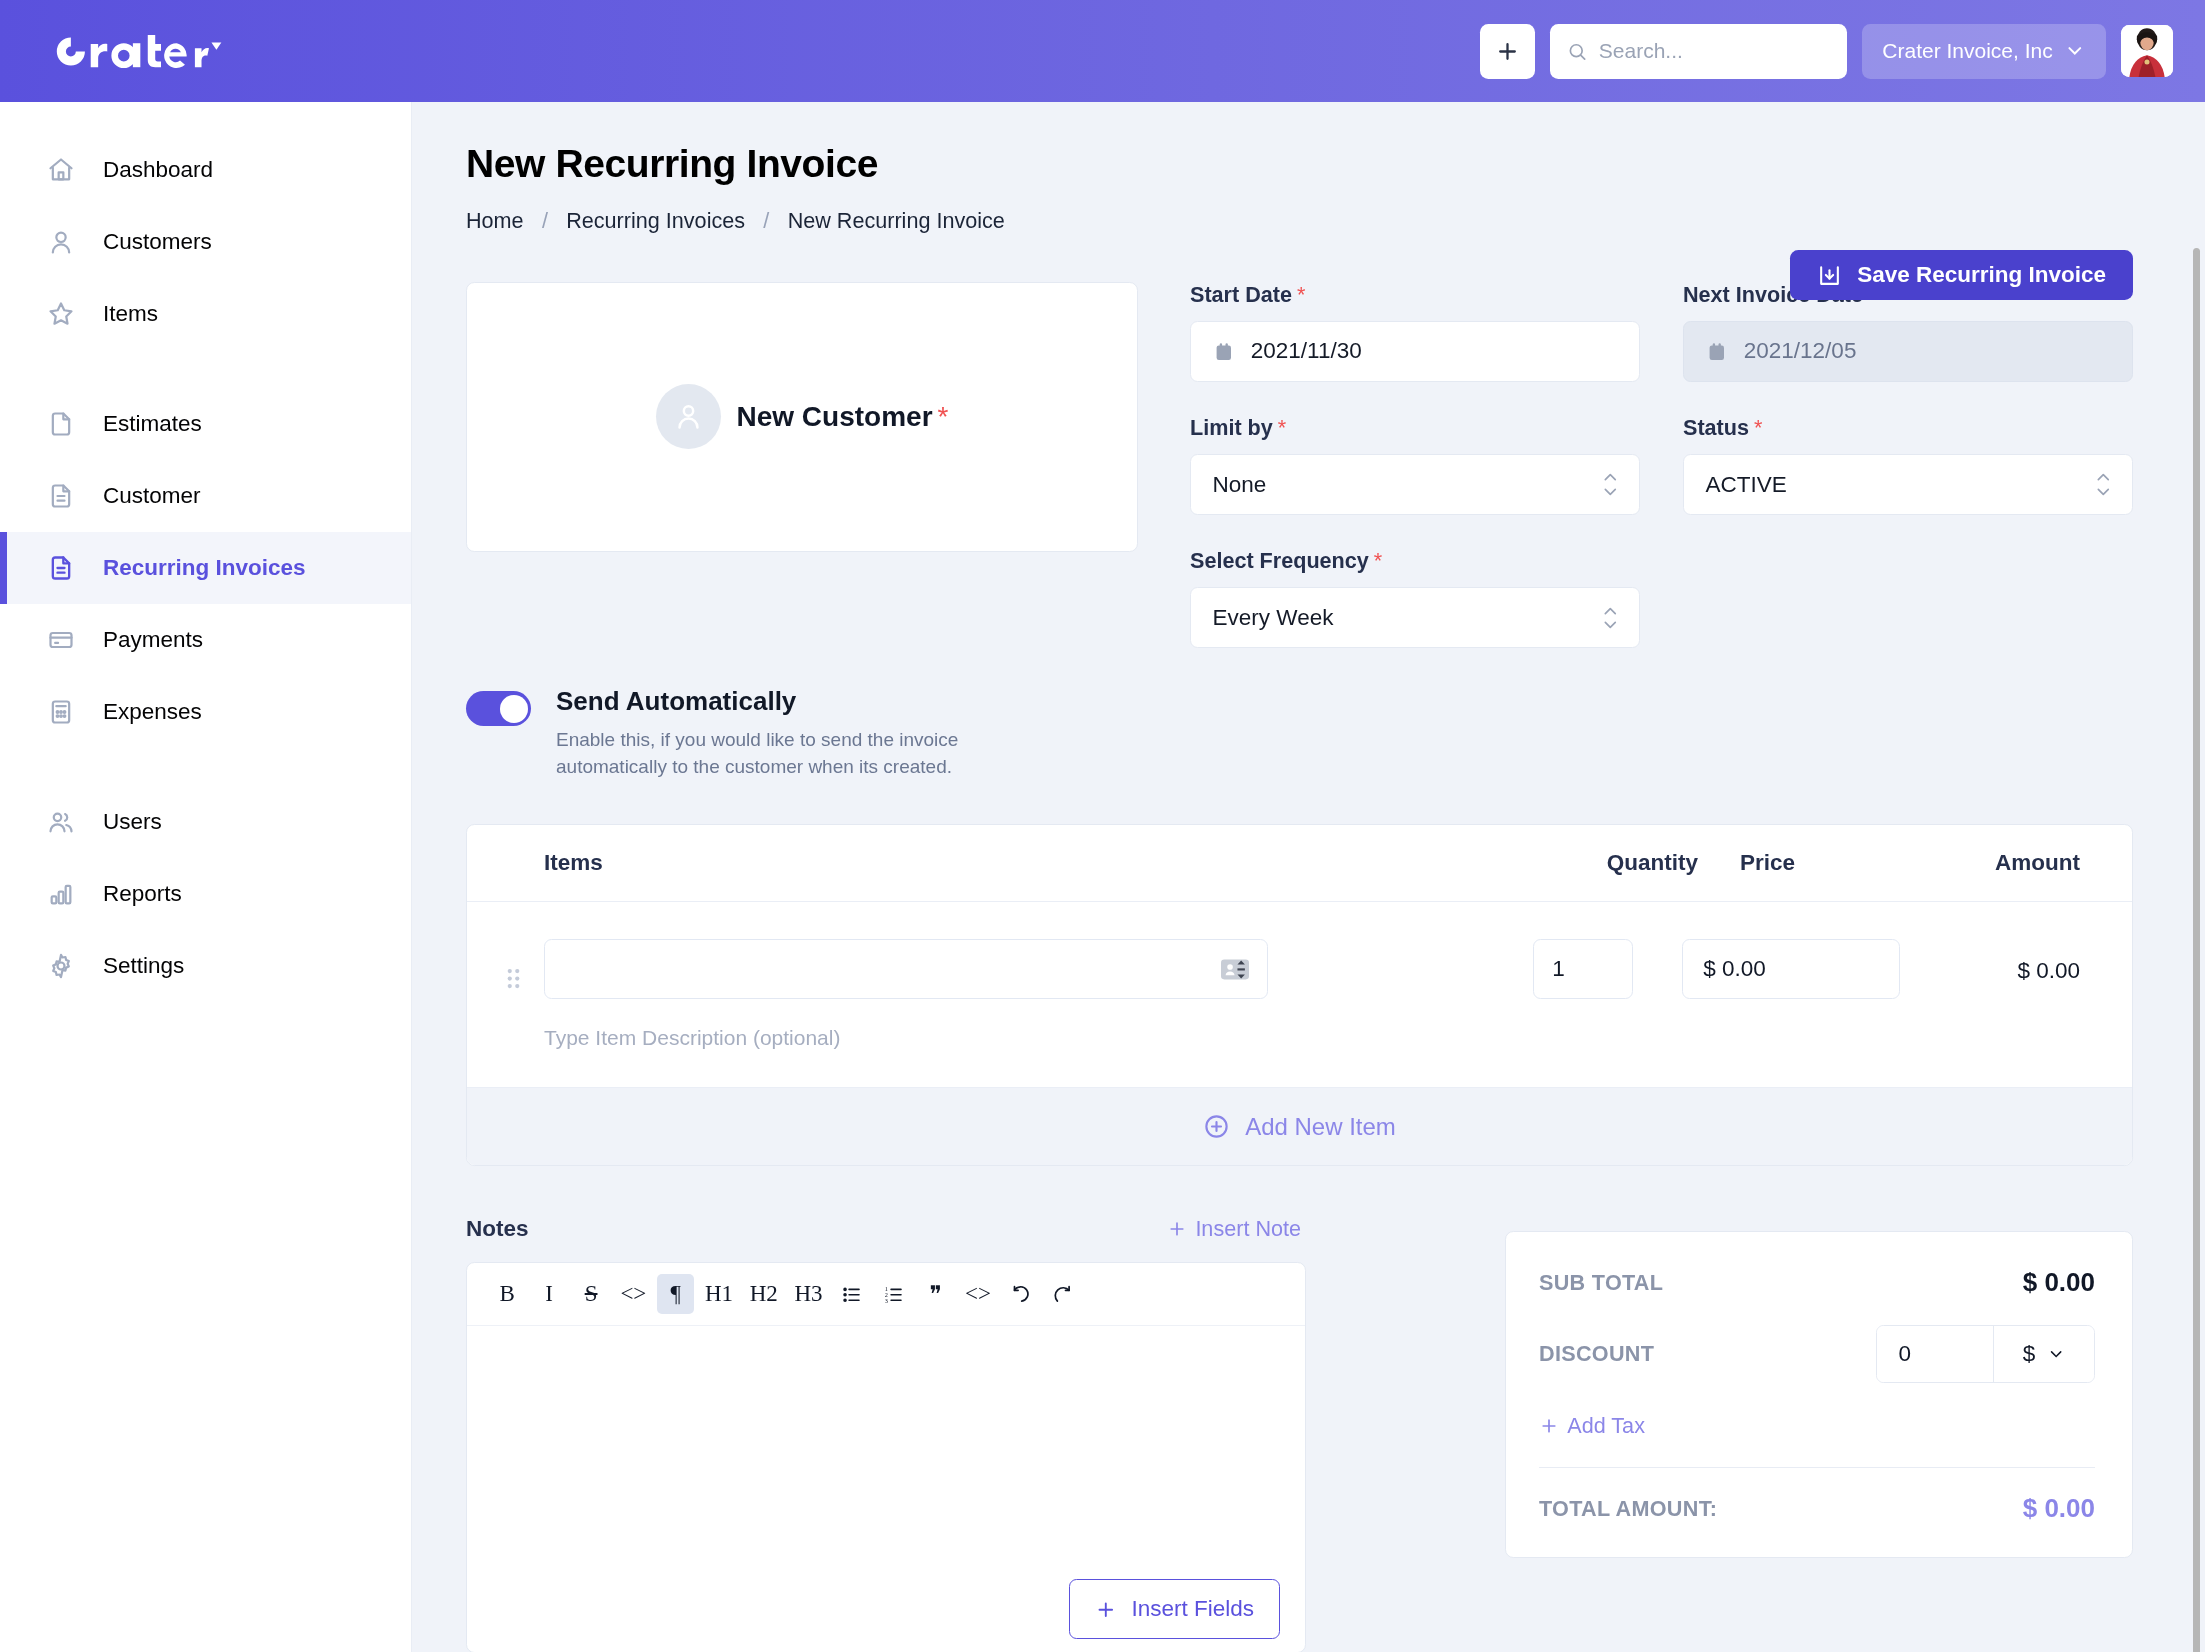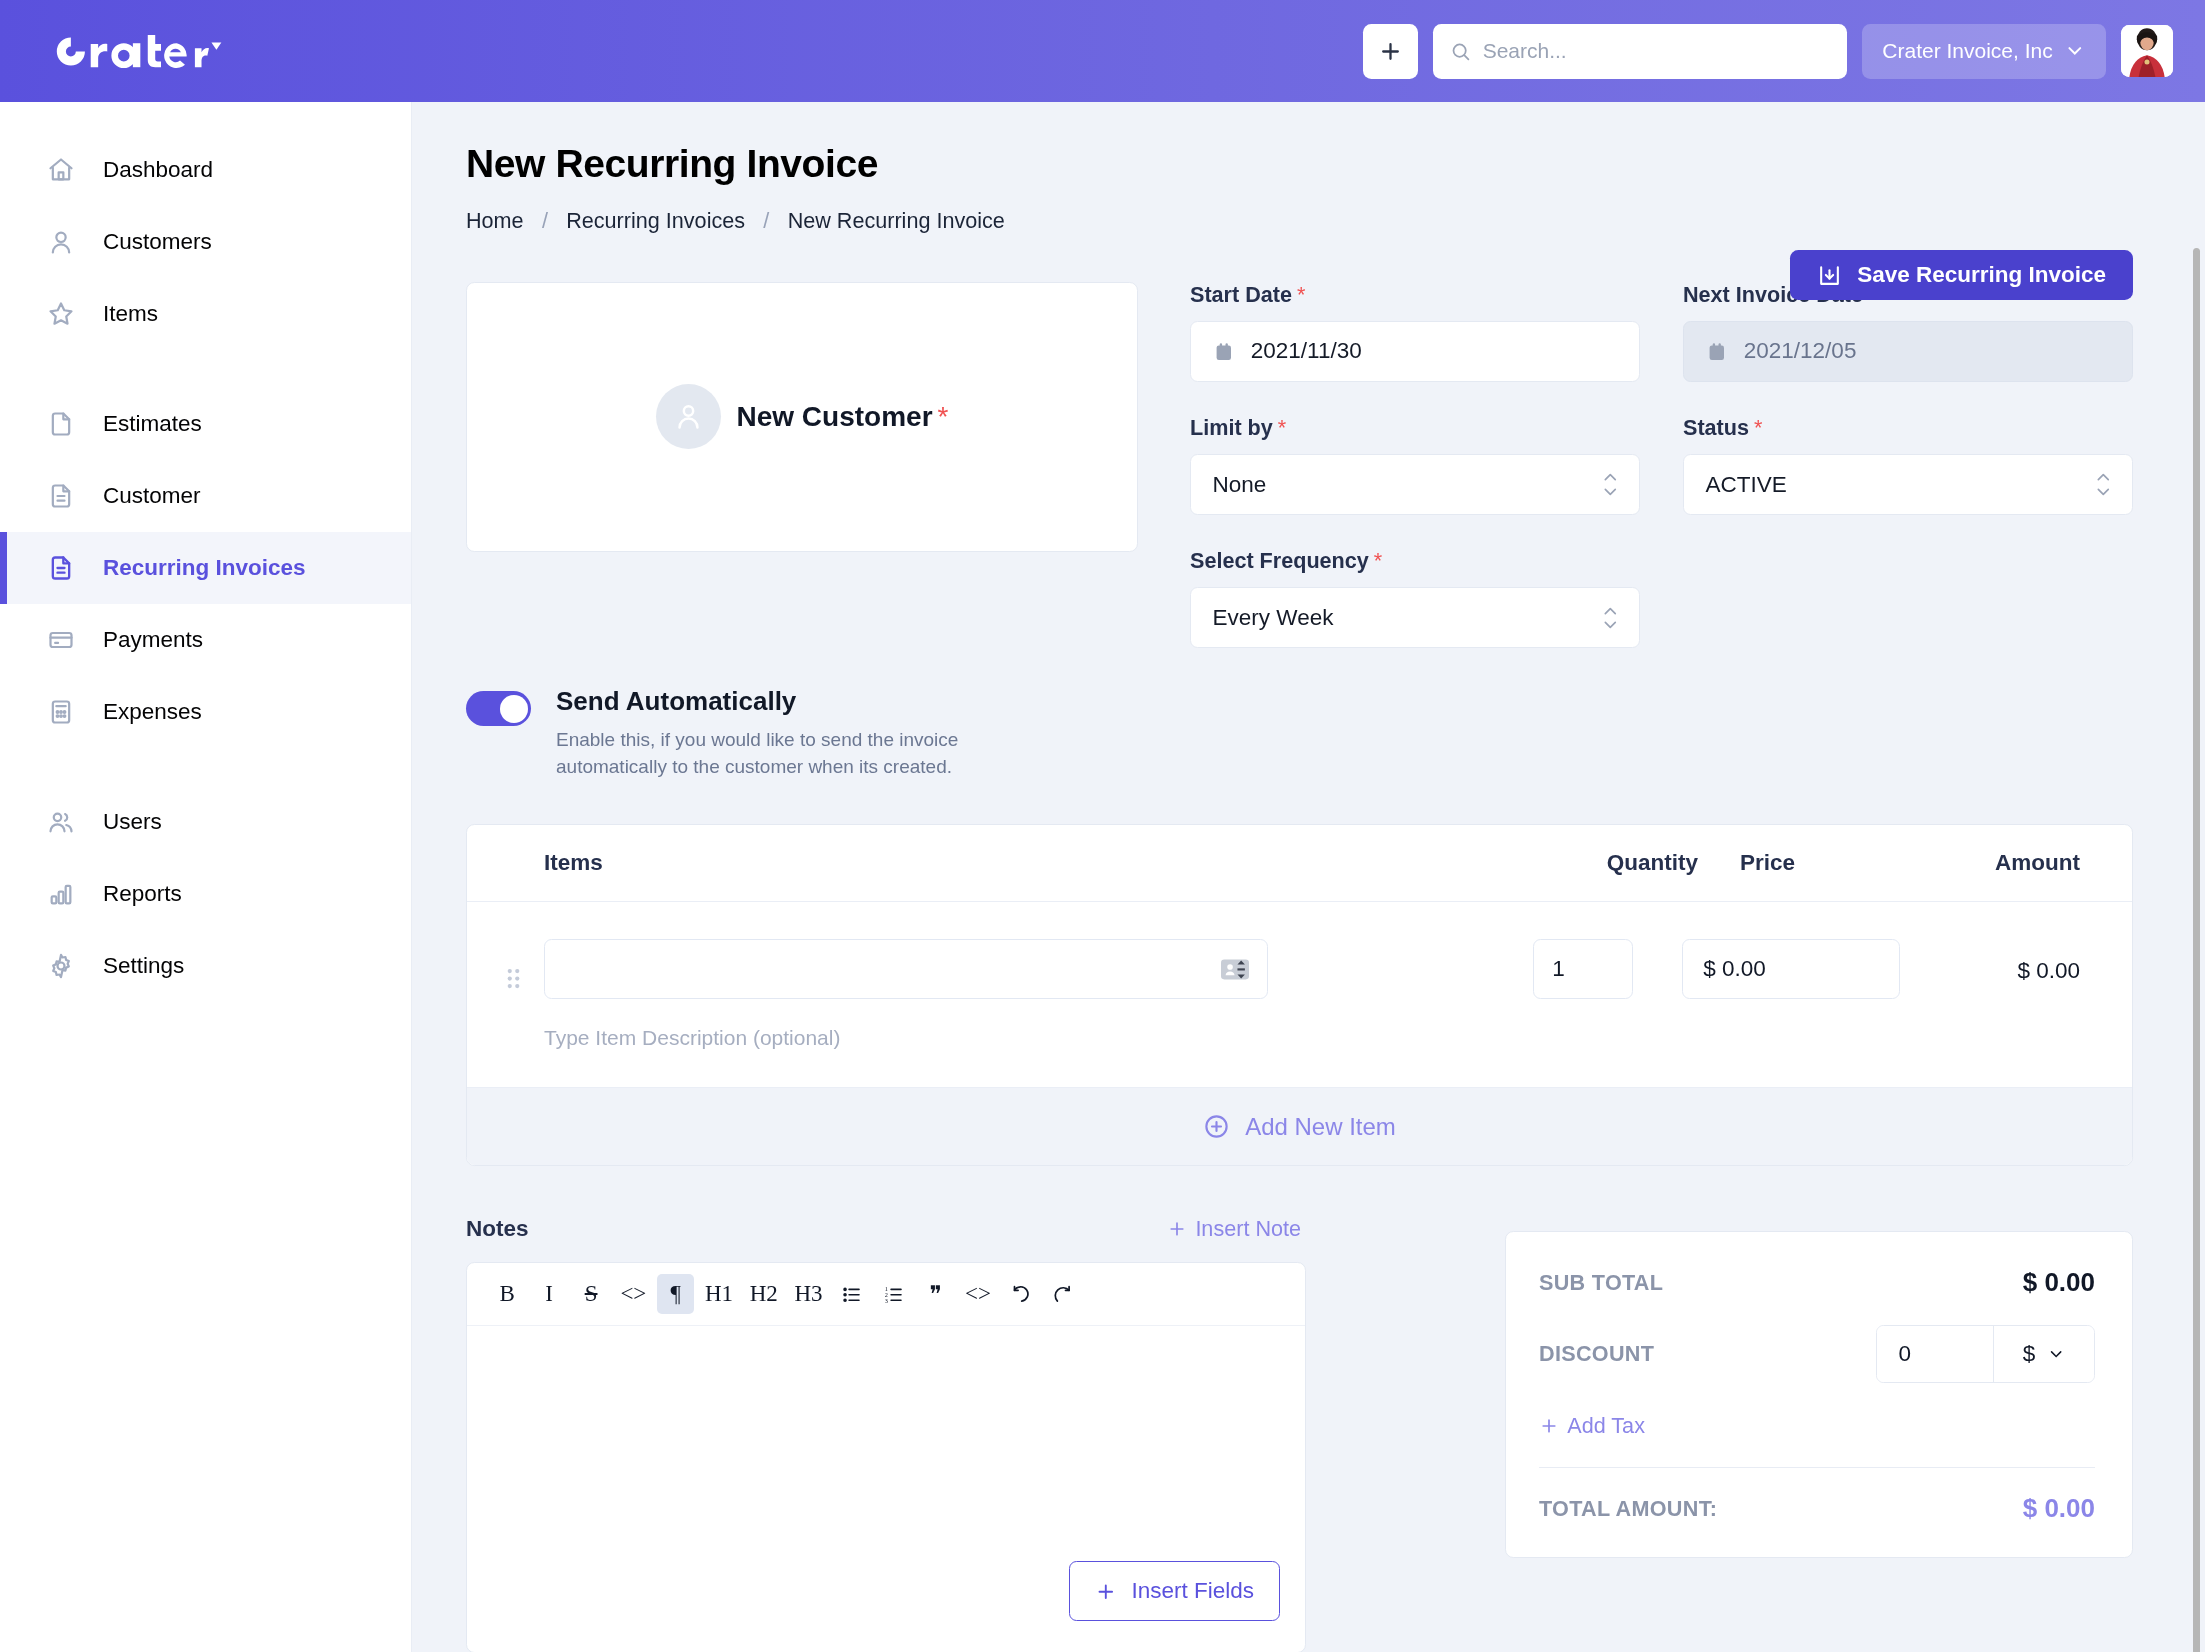--- a/index.html
+++ b/index.html
@@ -28,21 +28,21 @@
     position: absolute; right: 32px; top: 0; height: 102px;
     display: flex; align-items: center; gap: 15px;
   }
   .plus-btn {
     width: 55px; height: 55px; background: #ffffff; border-radius: 8.3px;
     display: flex; align-items: center; justify-content: center;
     cursor: pointer;
   }
   .plus-btn svg { display:block; }
   .search-box {
-    width: 414px; height: 55px; background: #ffffff; border-radius: 8.3px;
+    width: 297px; height: 55px; background: #ffffff; border-radius: 8.3px;
     display: flex; align-items: center; padding: 0 16.6px; gap: 11.7px;
     cursor: text;
   }
   .search-box input {
     border: none; outline: none; font-size: 21px;
     font-family: "Liberation Sans", sans-serif;
     color: #374151; width: 100%; background: transparent;
   }
   .search-box input::placeholder { color: #9aa3b5; }
   .company-btn {
@@ -233,21 +233,21 @@
   }
   .tb-btn {
     min-width: 37px; height: 40px; border-radius: 5px;
     display: flex; align-items: center; justify-content: center;
     font-size: 23px; color: #111827; cursor: pointer; padding: 0 5.8px;
     font-family: "Liberation Serif", serif;
   }
   .tb-btn.active { background: #dfe5f1; }
   .editor-body { height: 266px; cursor: text; }
   .insert-fields-btn {
-    position: absolute; right: 25px; bottom: 31px;
+    position: absolute; right: 25px; bottom: 13px;
     height: 60px; border: 1.7px solid #5a51dd; color: #5a51dd;
     background: #ffffff; border-radius: 7.5px; font-size: 22.5px;
     display: flex; align-items: center; gap: 15px; padding: 0 25px;
     cursor: pointer; font-family: "Liberation Sans", sans-serif;
   }
 
   .totals-spacer { flex: 1; }
   .totals-card {
     width: 628px; flex: 0 0 628px; background: #ffffff;
     border: 0.8px solid #e4e9f2; border-radius: 8.3px;

